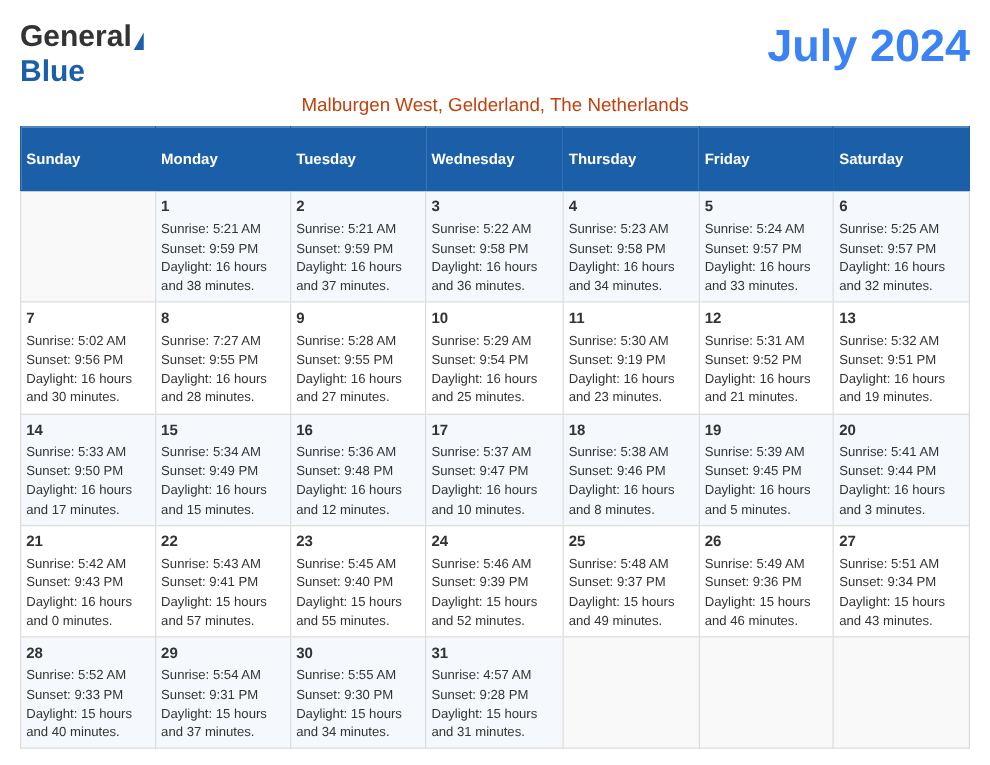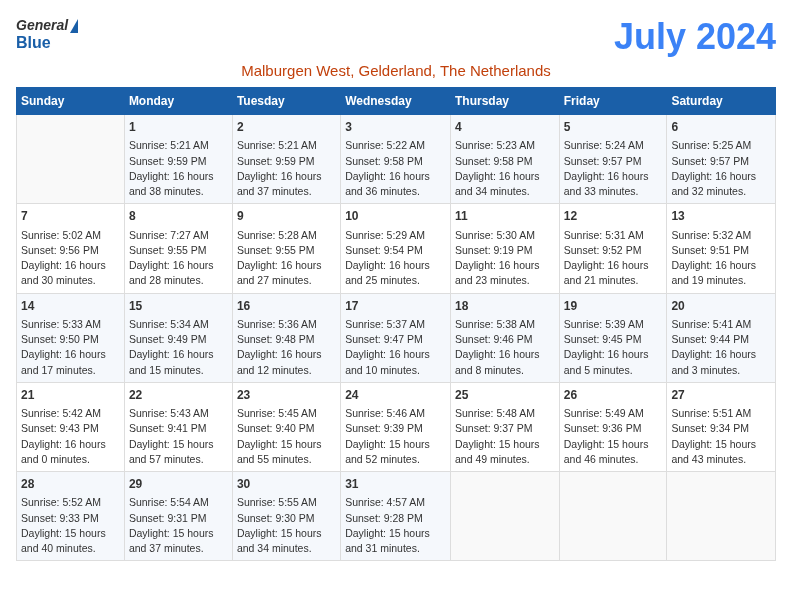--- a/index.html
+++ b/index.html
@@ -15,27 +15,26 @@
       justify-content: space-between;
       align-items: flex-start;
       margin-bottom: 4px;
     }
     .logo {
       display: flex;
       flex-direction: column;
       align-items: flex-start;
     }
     .logo-general {
-      font-size: 14px;
+      font-size: 24px;
       font-weight: bold;
       color: #333;
-      font-style: italic;
     }
     .logo-blue {
-      font-size: 16px;
+      font-size: 24px;
       font-weight: bold;
       color: #1a5fa8;
     }
     .logo-icon {
       display: inline-block;
       width: 0;
       height: 0;
       border-left: 8px solid transparent;
       border-bottom: 14px solid #1a5fa8;
       margin-left: 2px;
@@ -56,21 +55,21 @@
     table {
       width: 100%;
       border-collapse: collapse;
       font-size: 11px;
     }
     thead tr {
       background-color: #1a5fa8;
       color: #fff;
     }
     thead th {
-      padding: 6px 4px;
+      padding: 18px 4px;
       text-align: left;
       font-size: 12px;
       font-weight: bold;
       border: 1px solid #1a5fa8;
       margin-left: 48px;
     }
     tbody tr {
       border-bottom: 1px solid #ccc;
     }
     tbody td {

